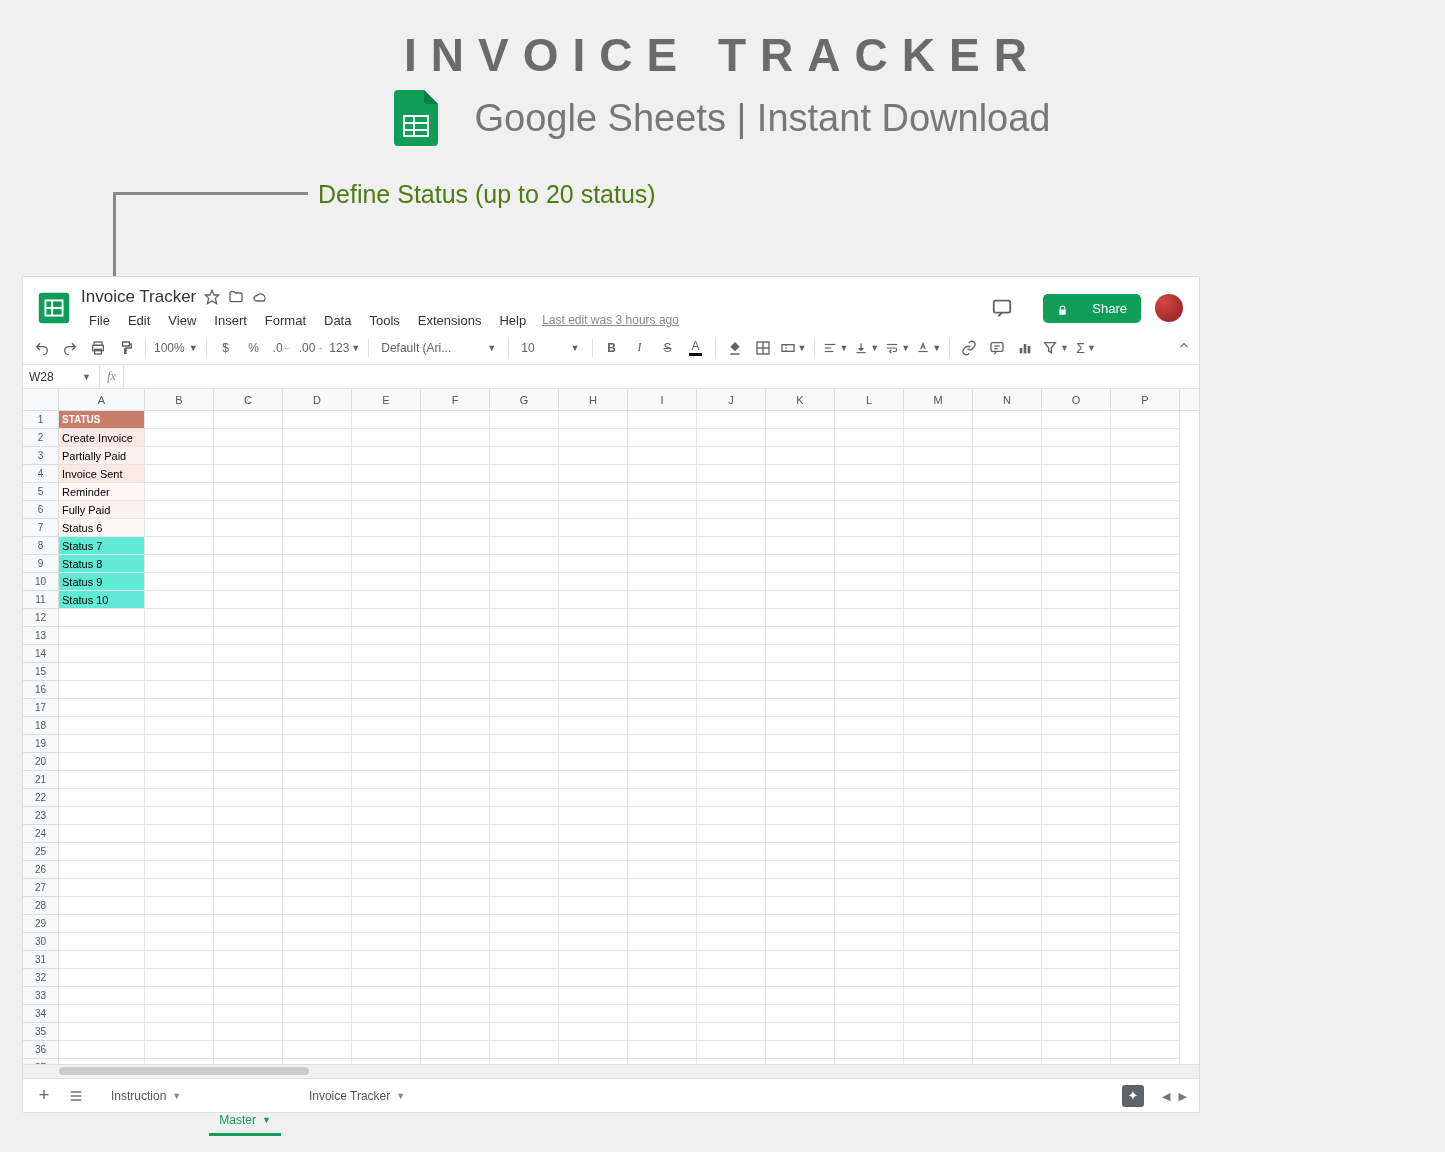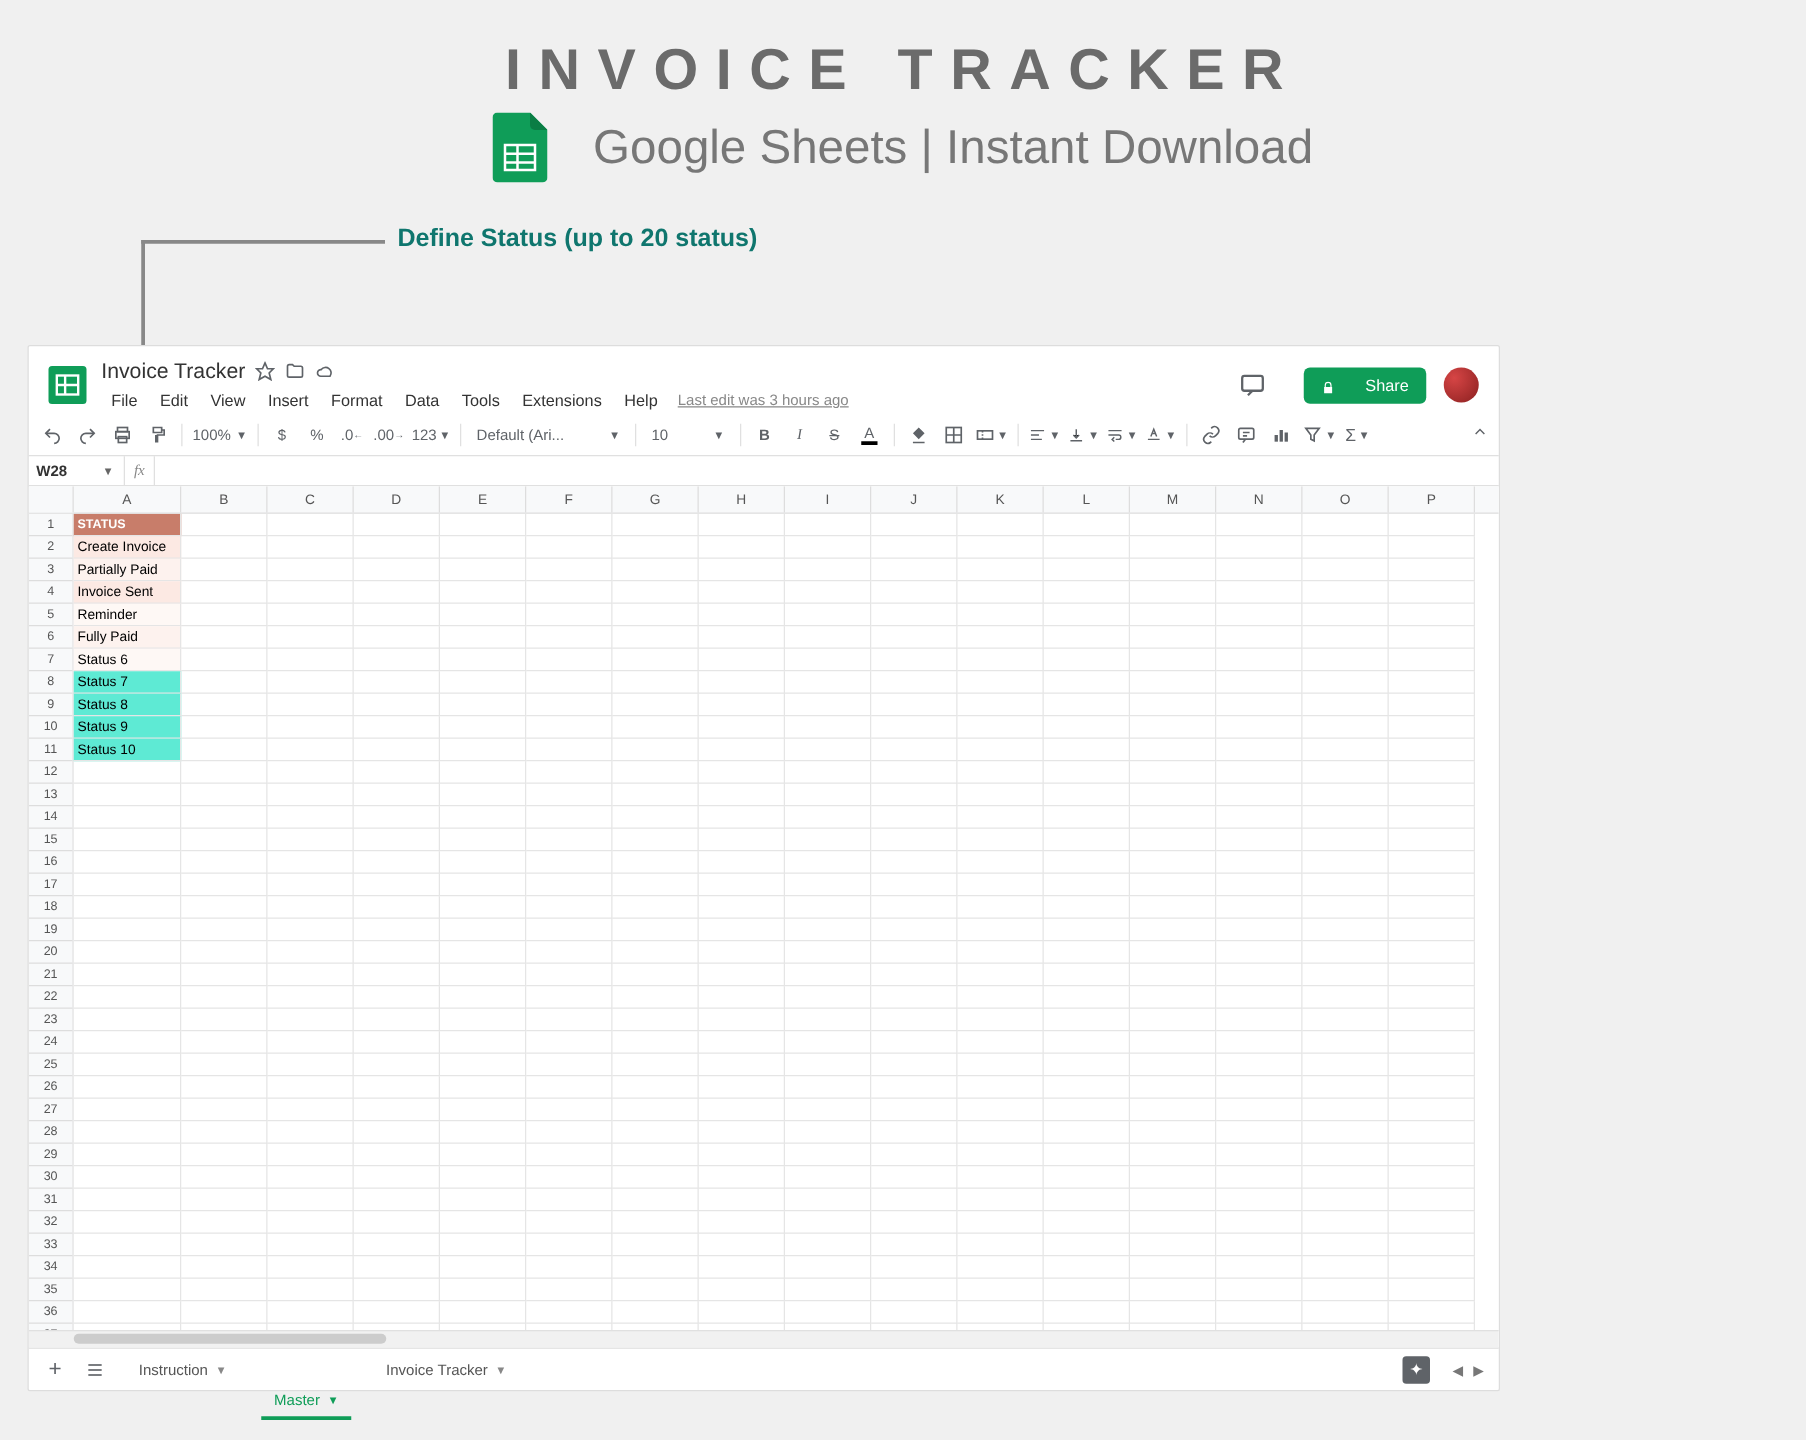--- a/index.html
+++ b/index.html
@@ -41,23 +41,23 @@
   .callout {
     position: relative;
     margin-top: 40px;
     margin-left: 108px;
     height: 70px;
   }
   .callout-label {
     position: absolute;
     left: 210px;
     top: -6px;
-    font-size: 20px;
-    color: #0f766e;
-    font-weight: 700;
+    font-size: 25px;
+    color: #4d7c0f;
+    font-weight: 400;
   }
   .callout-line {
     position: absolute;
     left: 5px;
     top: 6px;
     width: 195px;
     height: 106px;
   }
   .callout-line .h { position: absolute; top: 0; left: 0; width: 195px; height: 3px; background: #888; }
   .callout-line .v { position: absolute; top: 0; left: 0; width: 3px; height: 106px; background: #888; }
@@ -193,21 +193,20 @@
     align-items: center;
     height: 24px;
     border-bottom: 1px solid #e0e0e0;
     font-size: 12px;
   }
   .name-box {
     width: 51px;
     padding: 0 6px;
     color: #333;
     font-size: 12px;
-    font-weight: bold;
   }
   .name-box-arrow {
     width: 26px;
     text-align: center;
     color: #666;
     border-right: 1px solid #e0e0e0;
     height: 100%;
     display: flex;
     align-items: center;
     justify-content: center;

